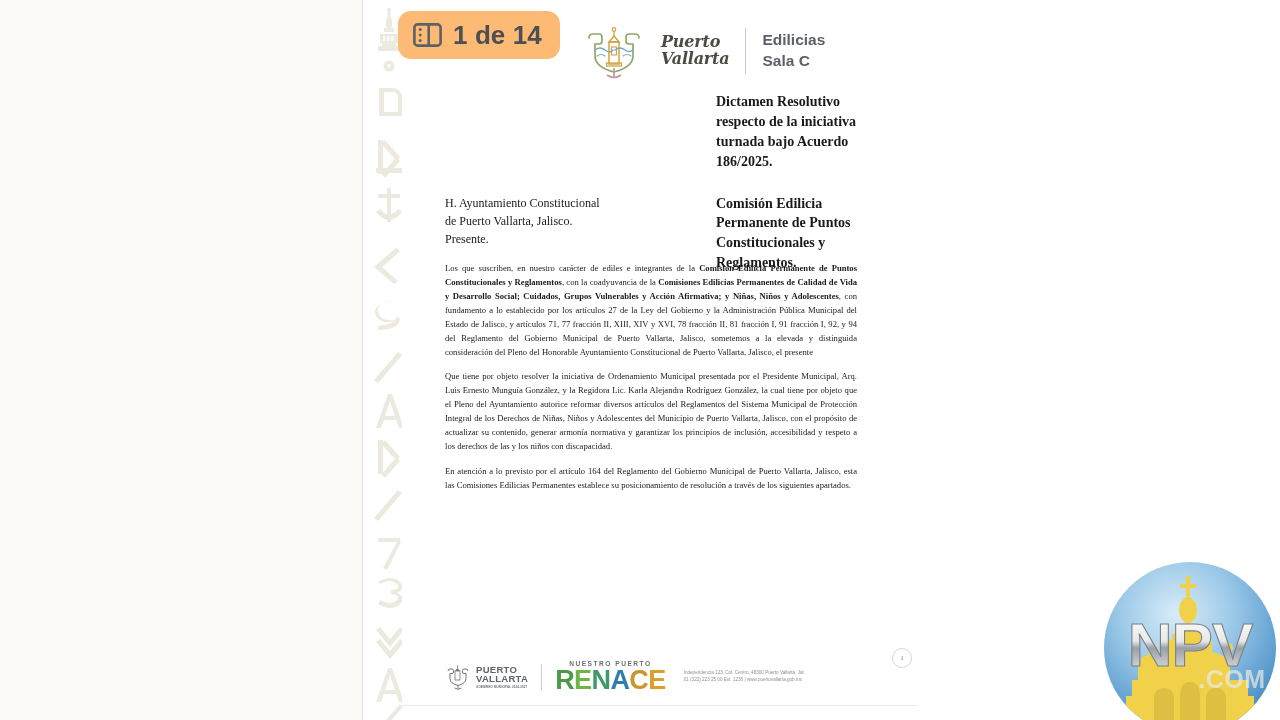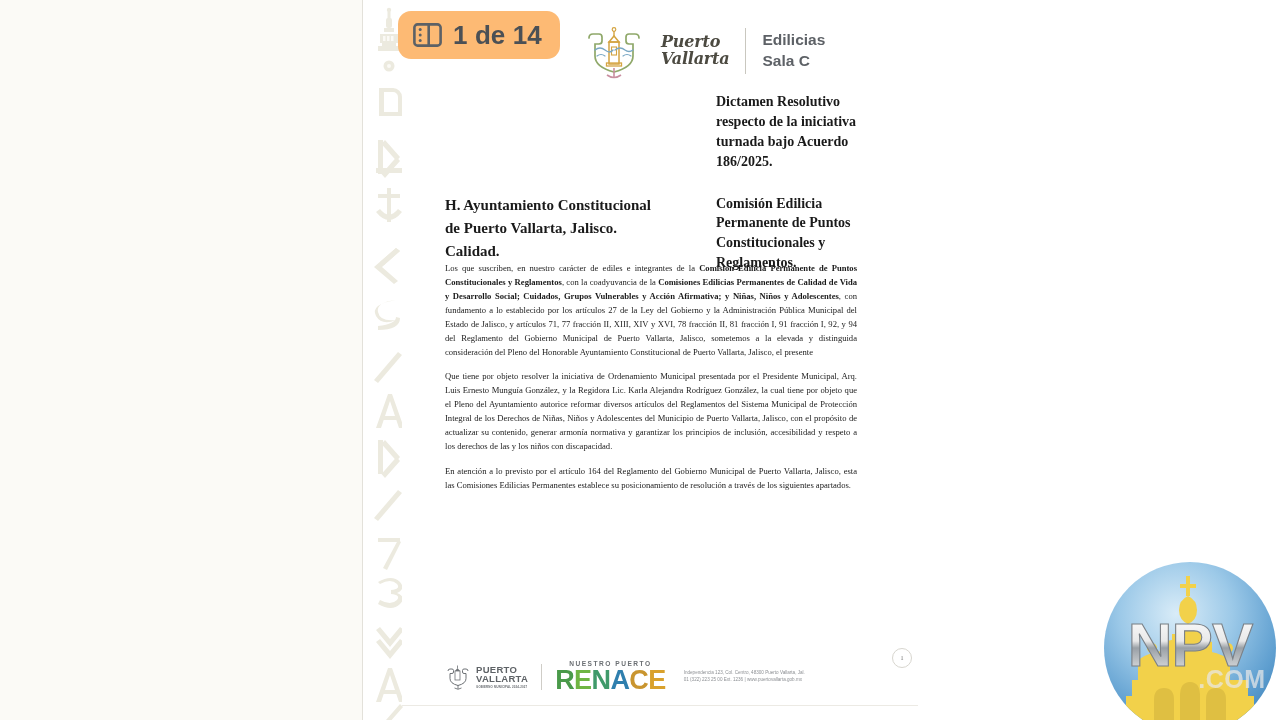--- a/index.html
+++ b/index.html
@@ -107,21 +107,21 @@
   }
   #ref-block {
     left: 716px; top: 92px; width: 150px;
     font-size: 14px; line-height: 1.42;
     font-weight: bold; text-align: left;
   }
   #ref-block p + p { margin-top: 22px; }
 
   #addressee {
     left: 445px; top: 194px; width: 250px;
-    font-size: 15px; line-height: 1.52; font-weight: bold;
+    font-size: 12px; line-height: 1.52; font-weight: normal;
   }
 
   #body-text {
     left: 445px; top: 262px; width: 412px;
     font-size: 8.6px; line-height: 1.62;
     text-align: justify;
   }
   #body-text p { margin-bottom: 11px; }
   #body-text p:last-child { margin-bottom: 0; }
   #body-text b { font-weight: bold; }
@@ -307,21 +307,21 @@
     </div>
 
     <div class="doc" id="ref-block" style="left:314px;">
       <p>Dictamen Resolutivo respecto de la iniciativa turnada bajo Acuerdo 186/2025.</p>
       <p>Comisión Edilicia Permanente de Puntos Constitucionales y Reglamentos.</p>
     </div>
 
     <div class="doc" id="addressee" style="left:43px;">
       <div>H. Ayuntamiento Constitucional</div>
       <div>de Puerto Vallarta, Jalisco.</div>
-      <div>Calidad.</div>
+      <div>Presente.</div>
     </div>
 
     <div class="doc" id="body-text" style="left:43px;">
       <p><span>Los que suscriben, en nuestro carácter de ediles e integrantes de la </span><b>Comisión Edilicia Permanente de  Puntos Constitucionales y Reglamentos</b><span>, con la coadyuvancia de la </span><b>Comisiones Edilicias Permanentes de Calidad de Vida y Desarrollo Social; Cuidados, Grupos Vulnerables y Acción Afirmativa; y Niñas, Niños y Adolescentes</b><span>, con fundamento a lo establecido por los artículos 27 de la Ley del Gobierno y la Administración Pública Municipal del Estado de Jalisco, y artículos 71, 77 fracción II, XIII, XIV y XVI, 78 fracción II, 81 fracción I, 91  fracción I, 92, y 94 del Reglamento del Gobierno Municipal de Puerto Vallarta, Jalisco, sometemos a la elevada y distinguida consideración del Pleno del Honorable Ayuntamiento Constitucional de Puerto Vallarta, Jalisco, el presente</span></p>
 
 
       <p>Que tiene por objeto resolver la iniciativa de Ordenamiento Municipal presentada por el Presidente Municipal, Arq. Luis Ernesto Munguía González, y la Regidora Lic. Karla Alejandra Rodríguez González, la cual tiene por objeto que el Pleno del Ayuntamiento autorice reformar diversos artículos del Reglamentos del Sistema Municipal de Protección Integral de los Derechos de Niñas, Niños y Adolescentes del Municipio de Puerto Vallarta, Jalisco, con el propósito de actualizar su contenido, generar armonía normativa y garantizar los principios de inclusión, accesibilidad y respeto a los derechos de las y los niños con discapacidad.</p>
 
       <p>En atención a lo previsto por el artículo 164 del Reglamento del Gobierno Municipal de Puerto Vallarta, Jalisco, esta las Comisiones Edilicias Permanentes establece su posicionamiento de resolución a través de los siguientes apartados.</p>
 

